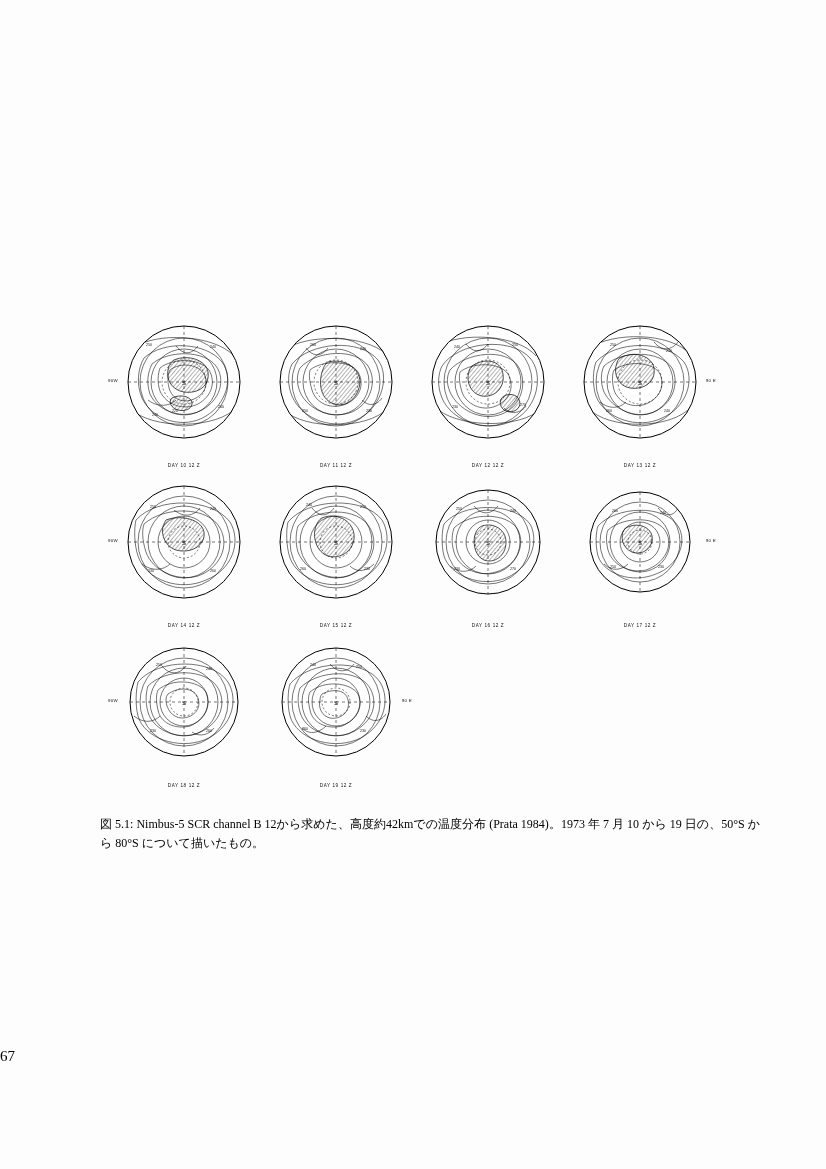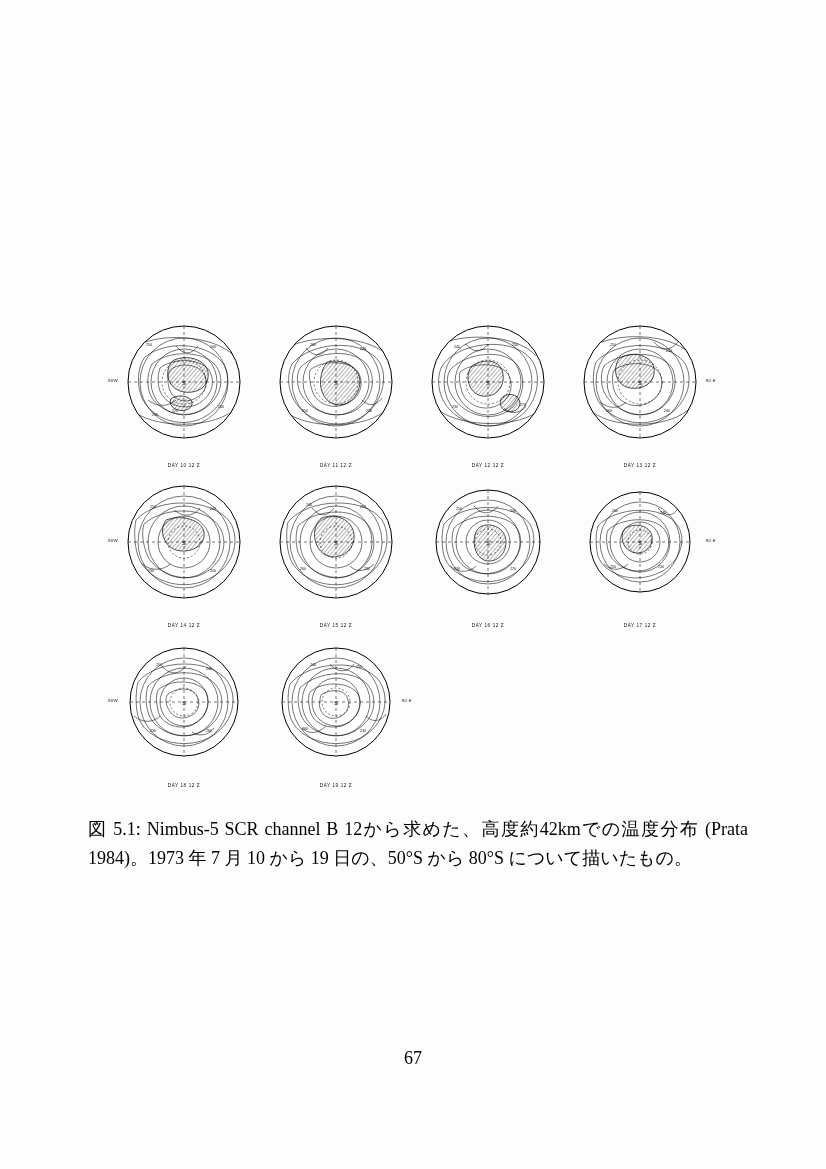--- a/index.html
+++ b/index.html
@@ -77,36 +77,36 @@
   }
   .side-label.west { left: 0px; top: 66px; }
   .side-label.east { right: 0px; top: 66px; }
 
   
   .row-3 { margin-left: 0px; }
 
   
   .caption {
     position: absolute;
-    left: 88px;
+    left: 100px;
     top: 815px;
     width: 660px;
-    font-size: 18px;
+    font-size: 12px;
     line-height: 1.62;
     text-align: justify;
   }
 
   
   .page-number {
     position: absolute;
     left: 0;
     right: 0;
     top: 1048px;
-    text-align: center;
-    font-size: 18px;
+    text-align: left;
+    font-size: 15px;
   }
 </style>
 </head>
 <body>
 
 <div class="page">
 
   <div class="figure">
 
     <div class="map-row">

